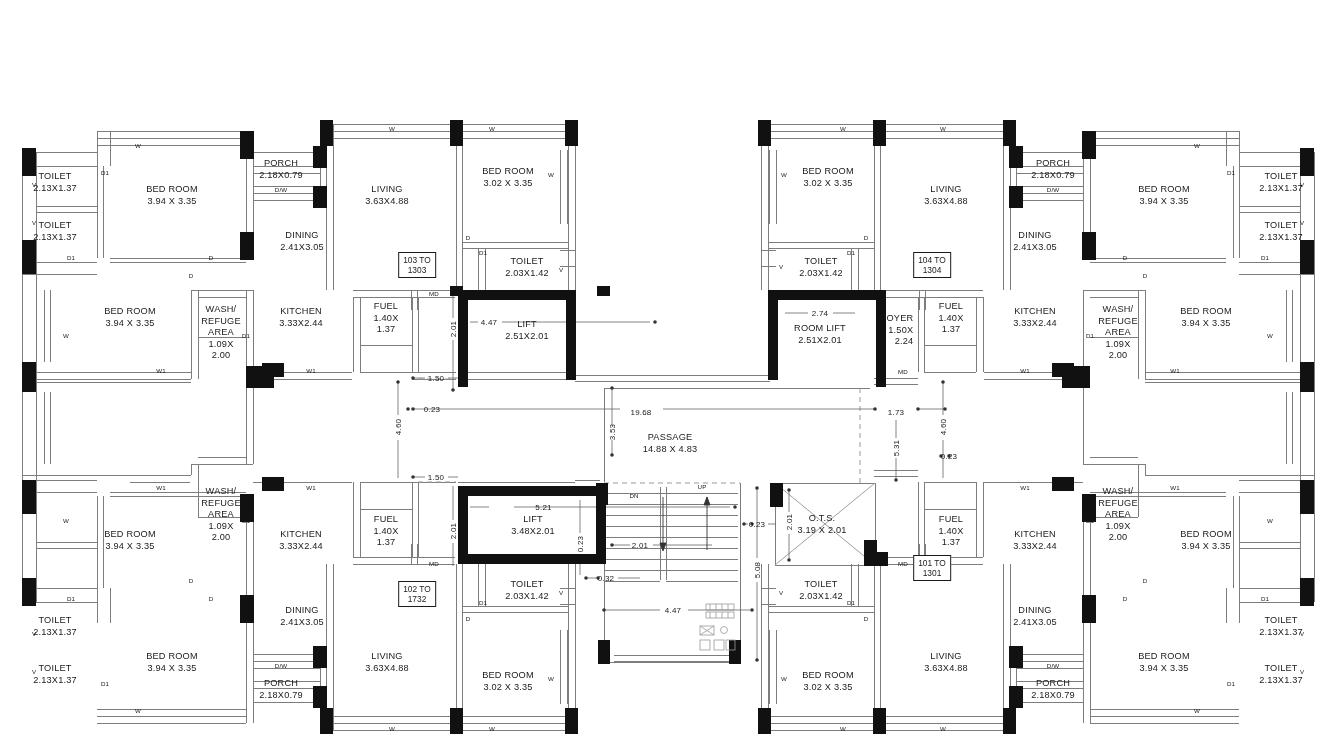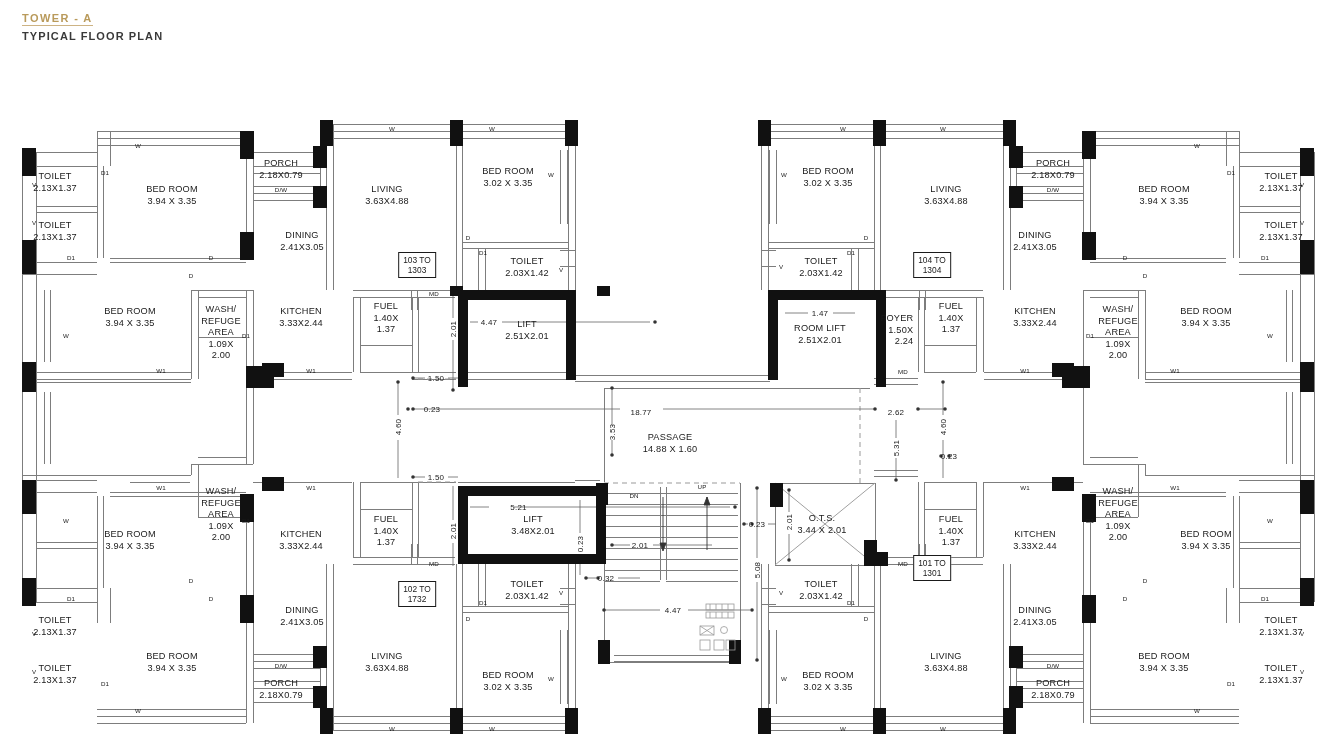--- a/index.html
+++ b/index.html
@@ -39,24 +39,20 @@
     position:absolute;border:1px solid #1a1a1a;background:#fff;
     font-size:8.4px;line-height:10px;text-align:center;color:#1a1a1a;
     padding:2px 4px;transform:translate(-50%,-50%);white-space:pre;
   }
 </style>
 </head>
 <body>
 
 <div id="root">
 
-  <div class="hdr">
-    <div class="tower">TOWER - A</div>
-    <div class="sub">TYPICAL FLOOR PLAN</div>
-  </div>
 
   <div id="plan">
   <svg width="1336" height="754" viewBox="0 0 1336 754" xmlns="http://www.w3.org/2000/svg">
     <defs>
       <g id="colblk"></g>
     </defs>
 
     <g stroke="#7d7d7d" stroke-width="1" fill="none" shape-rendering="crispEdges">
 
       <path d="M22,152 L22,262"></path>
@@ -684,21 +680,21 @@
 2.00</div>
       <div class="lbl rm" style="left: 1164px; top: 195px;">BED ROOM
 3.94 X 3.35</div>
       <div class="lbl rm" style="left: 1206px; top: 317px;">BED ROOM
 3.94 X 3.35</div>
       <div class="lbl rm" style="left: 1281px; top: 182px;">TOILET
 2.13X1.37</div>
       <div class="lbl rm" style="left: 1281px; top: 231px;">TOILET
 2.13X1.37</div>
       <div class="lbl rm" style="left: 670px; top: 443px;">PASSAGE
-14.88 X 1.60</div>
+14.88 X 4.83</div>
       <div class="lbl rm" style="left: 130px; top: 540px;">BED ROOM
 3.94 X 3.35</div>
       <div class="lbl rm" style="left: 221px; top: 515px;">WASH/
 REFUGE
 AREA
 1.09X
 2.00</div>
       <div class="lbl rm" style="left: 301px; top: 540px;">KITCHEN
 3.33X2.44</div>
       <div class="lbl rm" style="left: 386px; top: 531px;">FUEL
@@ -716,21 +712,21 @@
 3.94 X 3.35</div>
       <div class="lbl rm" style="left: 302px; top: 616px;">DINING
 2.41X3.05</div>
       <div class="lbl rm" style="left: 281px; top: 689px;">PORCH
 2.18X0.79</div>
       <div class="lbl rm" style="left: 387px; top: 662px;">LIVING
 3.63X4.88</div>
       <div class="lbl rm" style="left: 508px; top: 681px;">BED ROOM
 3.02 X 3.35</div>
       <div class="lbl rm" style="left: 822px; top: 524px;">O.T.S.
-3.44 X 2.01</div>
+3.19 X 2.01</div>
       <div class="lbl rm" style="left: 821px; top: 590px;">TOILET
 2.03X1.42</div>
       <div class="lbl rm" style="left: 828px; top: 681px;">BED ROOM
 3.02 X 3.35</div>
       <div class="lbl rm" style="left: 951px; top: 531px;">FUEL
 1.40X
 1.37</div>
       <div class="lbl rm" style="left: 1035px; top: 540px;">KITCHEN
 3.33X2.44</div>
       <div class="lbl rm" style="left: 1118px; top: 515px;">WASH/
@@ -751,36 +747,36 @@
       <div class="lbl rm" style="left: 1281px; top: 626px;">TOILET
 2.13X1.37</div>
       <div class="lbl rm" style="left: 1281px; top: 674px;">TOILET
 2.13X1.37</div>
       <div class="lbl dim" style="left: 489px; top: 322px;">4.47</div>
       <div class="lbl dim vert" style="left: 453px; top: 329px;">2.01</div>
       <div class="lbl dim" style="left: 436px; top: 378px;">1.50</div>
       <div class="lbl dim" style="left: 432px; top: 409px;">0.23</div>
       <div class="lbl dim vert" style="left: 398px; top: 427px;">4.60</div>
       <div class="lbl dim" style="left: 436px; top: 477px;">1.50</div>
-      <div class="lbl dim" style="left: 641px; top: 412px;">18.77</div>
+      <div class="lbl dim" style="left: 641px; top: 412px;">19.68</div>
       <div class="lbl dim vert" style="left: 612px; top: 432px;">3.53</div>
-      <div class="lbl dim" style="left: 896px; top: 412px;">2.62</div>
+      <div class="lbl dim" style="left: 896px; top: 412px;">1.73</div>
       <div class="lbl dim vert" style="left: 896px; top: 448px;">5.31</div>
       <div class="lbl dim vert" style="left: 943px; top: 427px;">4.60</div>
       <div class="lbl dim" style="left: 949px; top: 456px;">0.23</div>
-      <div class="lbl dim" style="left: 501px; top: 507px; padding-left: 35px;">5.21</div>
+      <div class="lbl dim" style="left: 526px; top: 507px; padding-left: 35px;">5.21</div>
       <div class="lbl dim vert" style="left: 453px; top: 531px;">2.01</div>
       <div class="lbl dim vert" style="left: 580px; top: 544px;">0.23</div>
       <div class="lbl dim" style="left: 640px; top: 545px;">2.01</div>
       <div class="lbl dim" style="left: 606px; top: 578px;">0.32</div>
       <div class="lbl dim" style="left: 673px; top: 610px;">4.47</div>
       <div class="lbl dim" style="left: 757px; top: 524px;">0.23</div>
       <div class="lbl dim vert" style="left: 789px; top: 522px;">2.01</div>
       <div class="lbl dim vert" style="left: 757px; top: 570px;">5.08</div>
-      <div class="lbl dim" style="left: 820px; top: 313px;">1.47</div>
+      <div class="lbl dim" style="left: 820px; top: 313px;">2.74</div>
       <div class="lbl sm" style="left: 702px; top: 487px;">UP</div>
       <div class="lbl sm" style="left: 634px; top: 496px;">DN</div>
       <div class="lbl sm" style="left: 138px; top: 146px;">W</div>
       <div class="lbl sm" style="left: 105px; top: 173px;">D1</div>
       <div class="lbl sm" style="left: 34px; top: 185px;">V</div>
       <div class="lbl sm" style="left: 34px; top: 223px;">V</div>
       <div class="lbl sm" style="left: 71px; top: 258px;">D1</div>
       <div class="lbl sm" style="left: 211px; top: 258px;">D</div>
       <div class="lbl sm" style="left: 191px; top: 276px;">D</div>
       <div class="lbl sm" style="left: 66px; top: 336px;">W</div>

